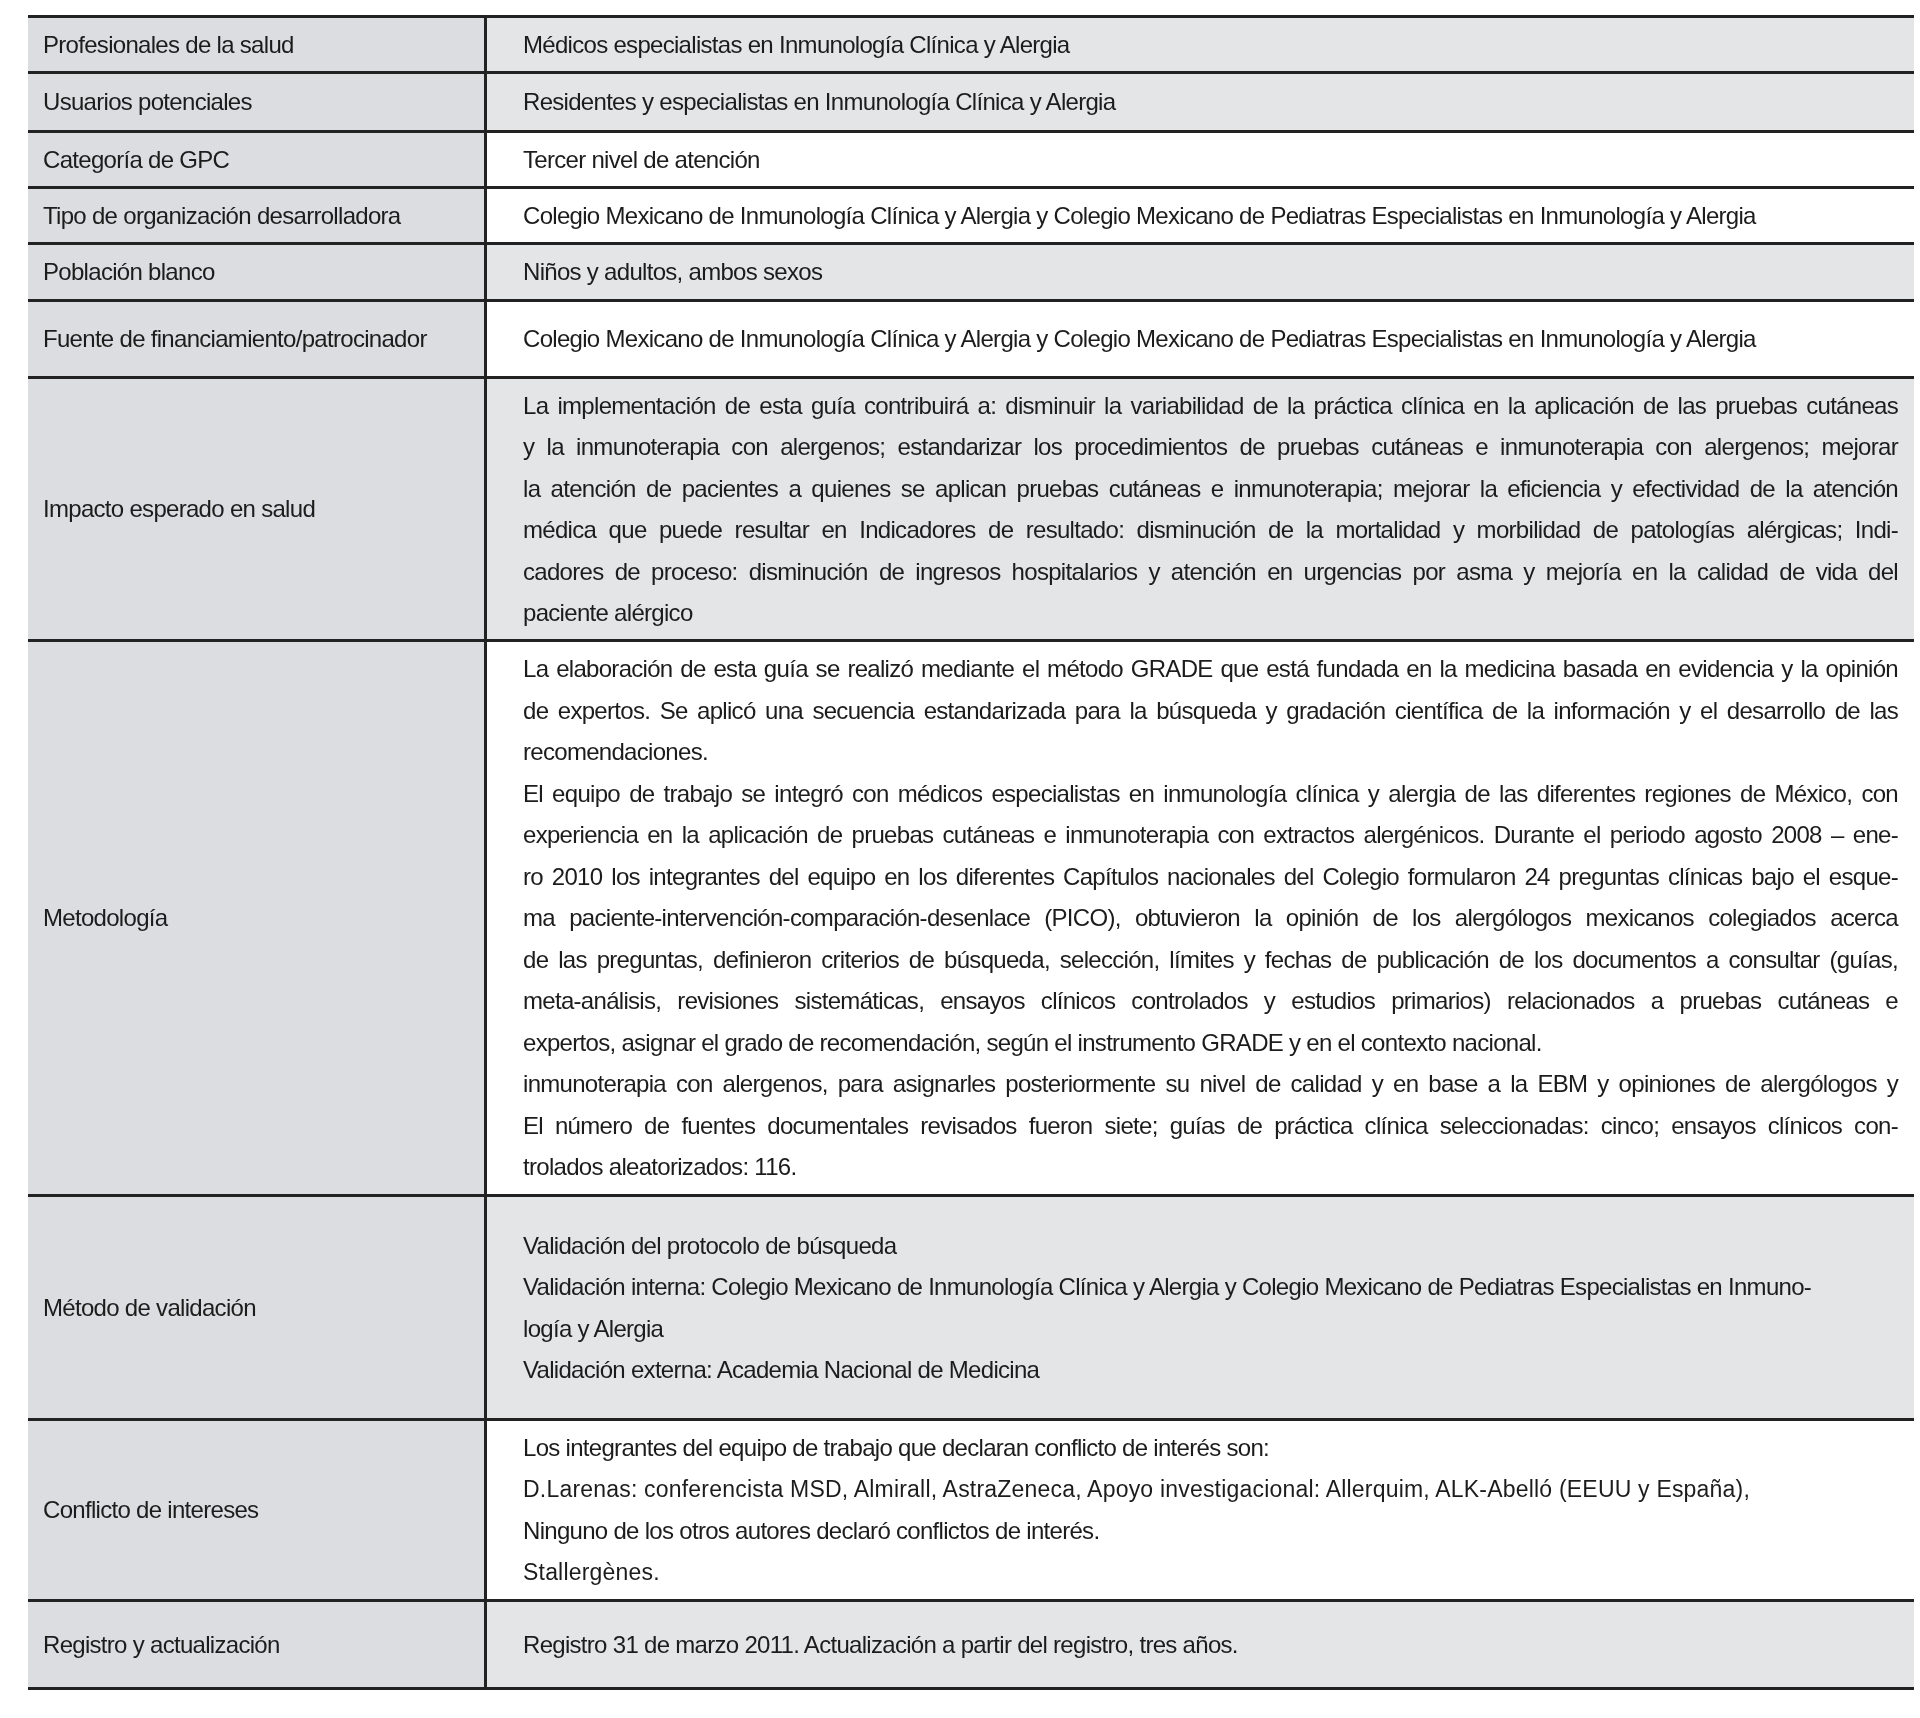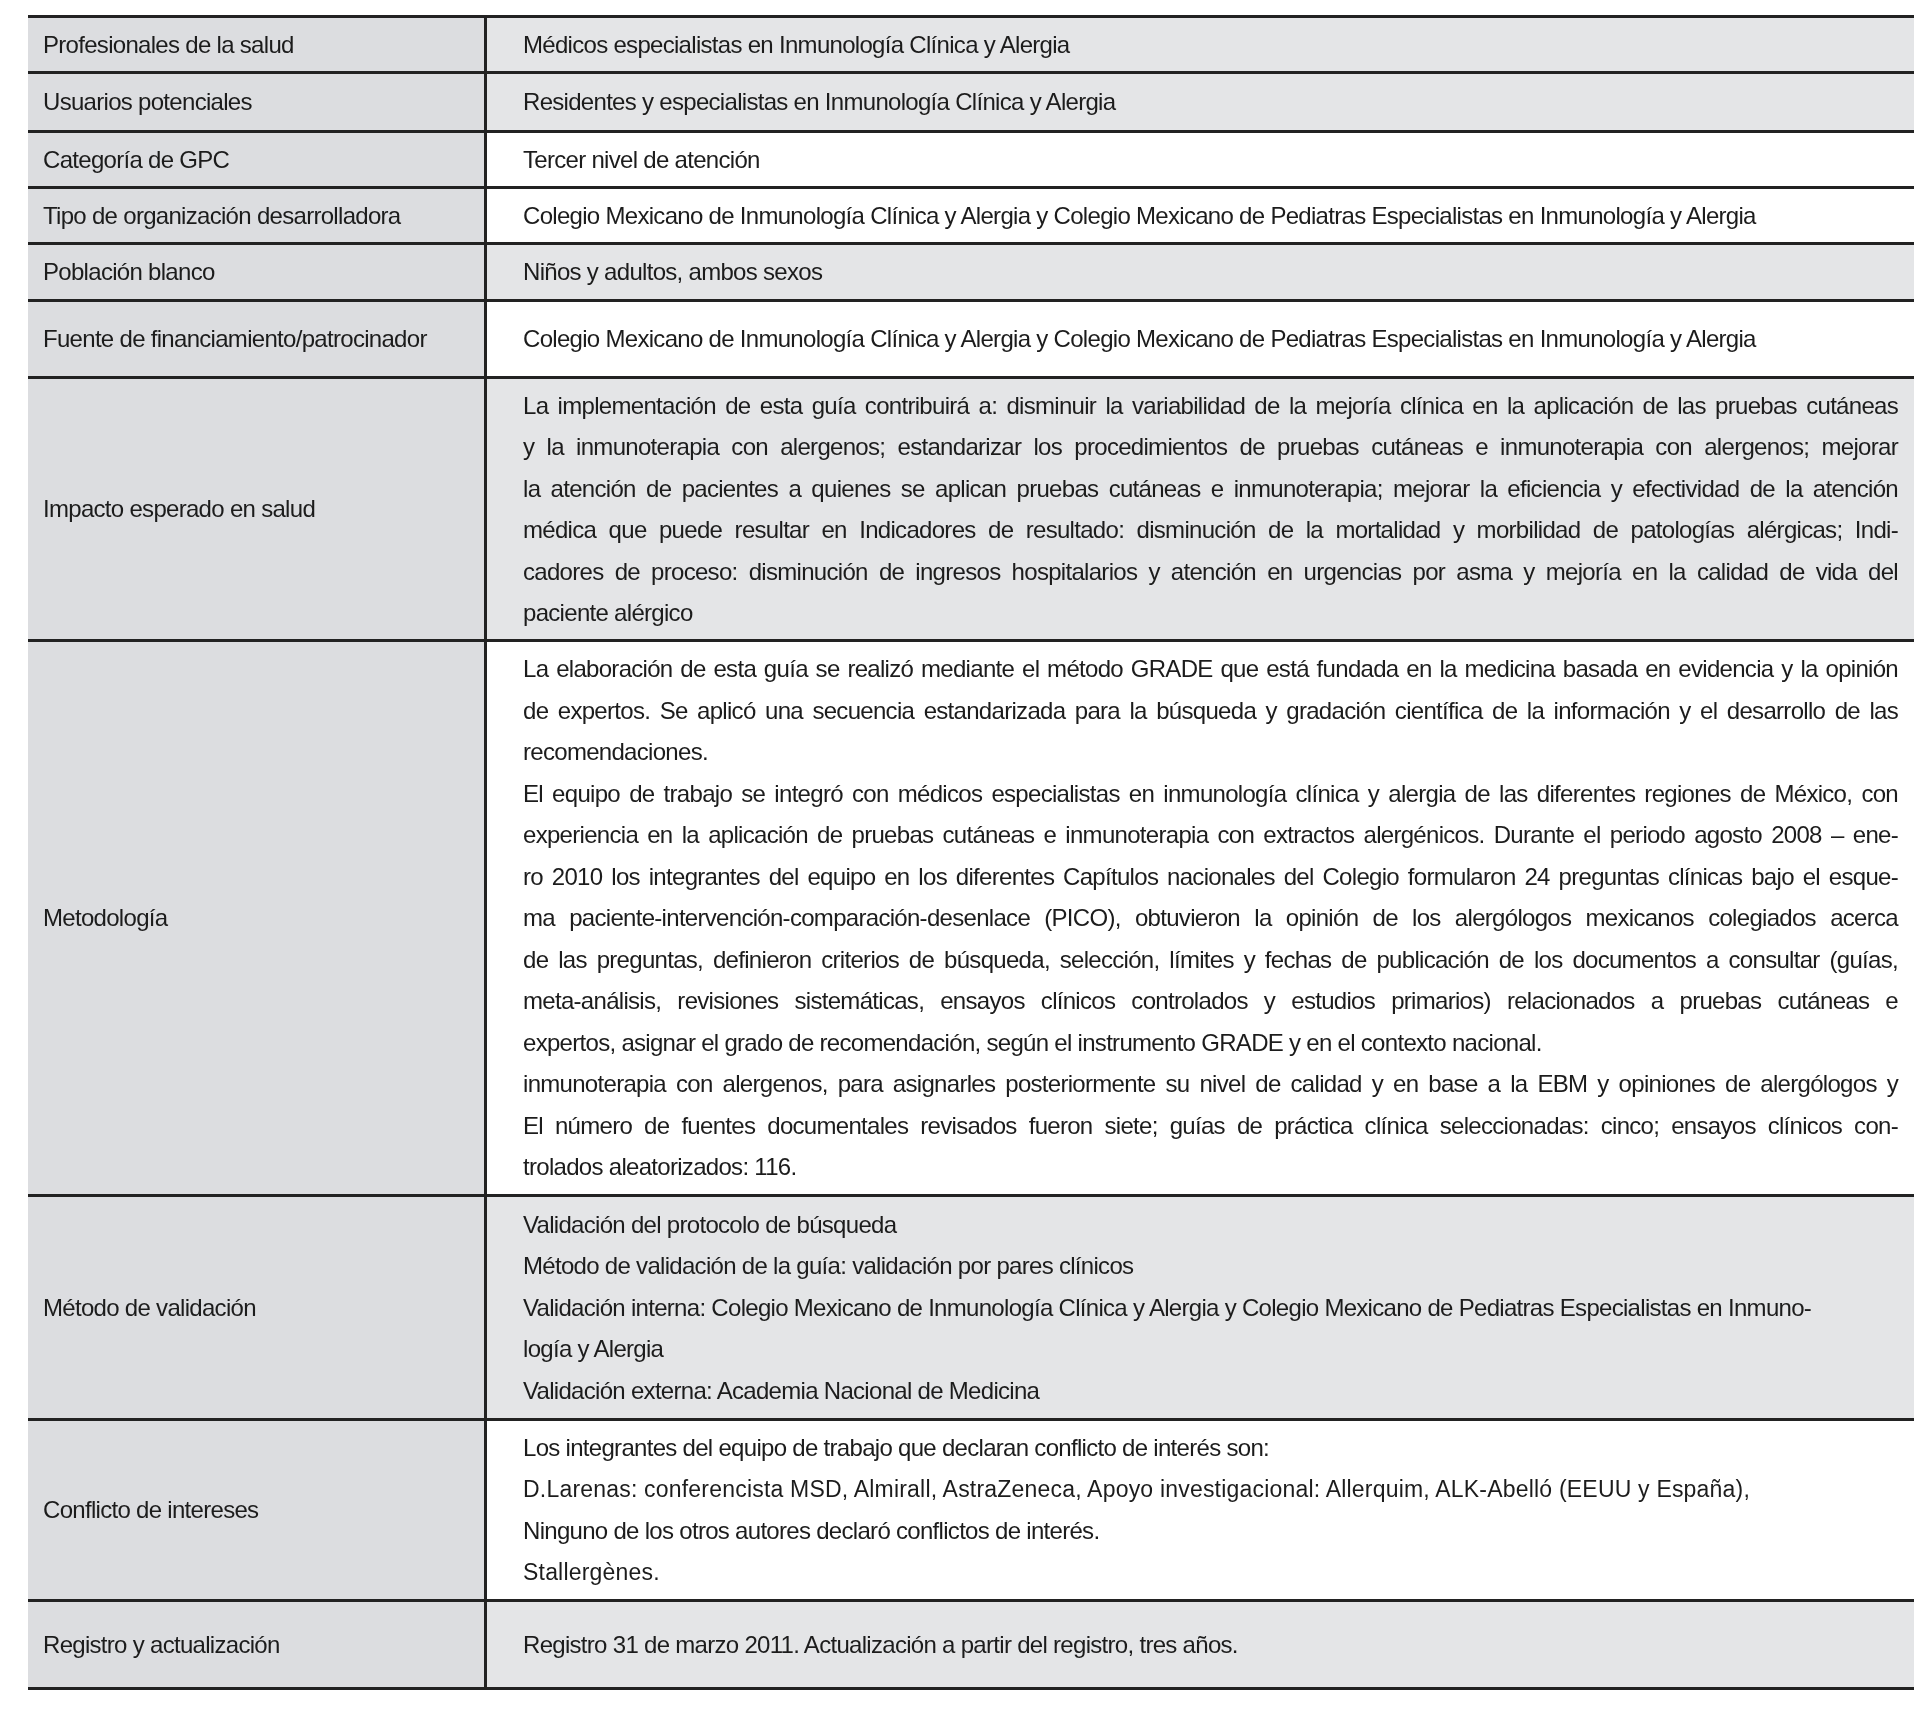--- a/index.html
+++ b/index.html
@@ -56,21 +56,21 @@
   </div>
   <div class="row" style="height:77px">
     <div class="lbl">Fuente de financiamiento/patrocinador</div>
     <div class="val white">
       <span class="line">Colegio Mexicano de Inmunología Clínica y Alergia y Colegio Mexicano de Pediatras Especialistas en Inmunología y Alergia</span>
     </div>
   </div>
   <div class="row" style="height:263px">
     <div class="lbl">Impacto esperado en salud</div>
     <div class="val gray">
-        <span class="line just">La implementación de esta guía contribuirá a: disminuir la variabilidad de la mejoría clínica en la aplicación de las pruebas cutáneas</span>
+        <span class="line just">La implementación de esta guía contribuirá a: disminuir la variabilidad de la práctica clínica en la aplicación de las pruebas cutáneas</span>
         <span class="line just">y la inmunoterapia con alergenos; estandarizar los procedimientos de pruebas cutáneas e inmunoterapia con alergenos; mejorar</span>
         <span class="line just">la atención de pacientes a quienes se aplican pruebas cutáneas e inmunoterapia; mejorar la eficiencia y efectividad de la atención</span>
         <span class="line just">médica que puede resultar en Indicadores de resultado: disminución de la mortalidad y morbilidad de patologías alérgicas; Indi-</span>
         <span class="line just">cadores de proceso: disminución de ingresos hospitalarios y atención en urgencias por asma y mejoría en la calidad de vida del</span>
         <span class="line">paciente alérgico</span>
       </div>
   </div>
   <div class="row" style="height:555px">
     <div class="lbl">Metodología</div>
     <div class="val white">
@@ -86,21 +86,20 @@
         <span class="line">expertos, asignar el grado de recomendación, según el instrumento GRADE y en el contexto nacional.</span>
         <span class="line just">inmunoterapia con alergenos, para asignarles posteriormente su nivel de calidad y en base a la EBM y opiniones de alergólogos y</span>
         <span class="line just">El número de fuentes documentales revisados fueron siete; guías de práctica clínica seleccionadas: cinco; ensayos clínicos con-</span>
         <span class="line">trolados aleatorizados: 116.</span>
       </div>
   </div>
   <div class="row" style="height:224px">
     <div class="lbl">Método de validación</div>
     <div class="val gray">
         <span class="line">Validación del protocolo de búsqueda</span>
-        <span class="line">Método de validación de la guía: validación por pares clínicos</span>
         <span class="line">Validación interna: Colegio Mexicano de Inmunología Clínica y Alergia y Colegio Mexicano de Pediatras Especialistas en Inmuno-</span>
         <span class="line">logía y Alergia</span>
         <span class="line">Validación externa: Academia Nacional de Medicina</span>
       </div>
   </div>
   <div class="row" style="height:181px">
     <div class="lbl">Conflicto de intereses</div>
     <div class="val white">
         <span class="line">Los integrantes del equipo de trabajo que declaran conflicto de interés son:</span>
         <span class="line mono">D.Larenas: conferencista MSD, Almirall, AstraZeneca, Apoyo investigacional: Allerquim, ALK-Abelló (EEUU y España),</span>

